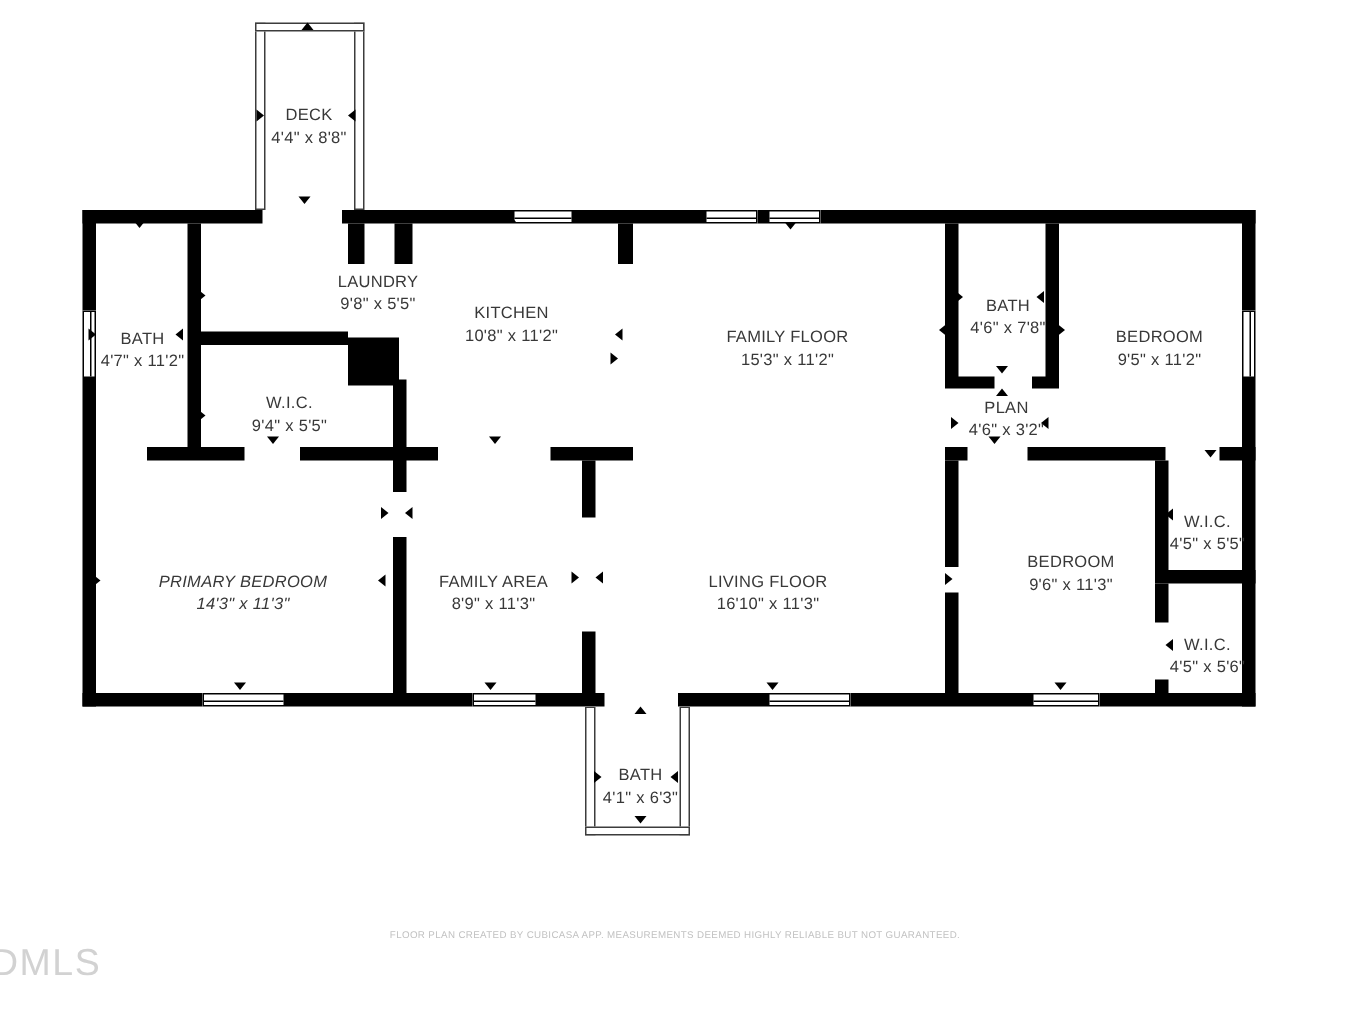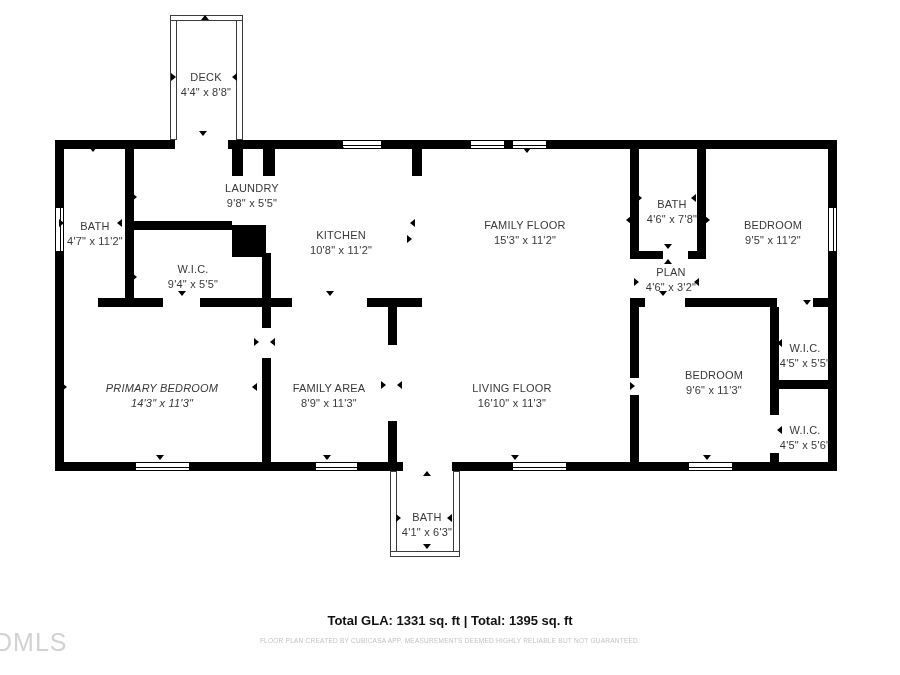--- a/index.html
+++ b/index.html
@@ -137,21 +137,21 @@
         <div class="rdims">4'7" x 11'2"</div>
       </div>
       <div class="room-label" style="left: 204px; top: 196px; margin-left: 48px;">
         <div class="rname">LAUNDRY</div>
         <div class="rdims">9'8" x 5'5"</div>
       </div>
       <div class="room-label" style="left: 193px; top: 277px;">
         <div class="rname">W.I.C.</div>
         <div class="rdims">9'4" x 5'5"</div>
       </div>
-      <div class="room-label" style="left: 341px; top: 243px;">
+      <div class="room-label" style="left: 341px; top: 217px;">
         <div class="rname">KITCHEN</div>
         <div class="rdims">10'8" x 11'2"</div>
       </div>
       <div class="room-label" style="left: 525px; top: 233px;">
         <div class="rname">FAMILY FLOOR</div>
         <div class="rdims">15'3" x 11'2"</div>
       </div>
       <div class="room-label" style="left: 672px; top: 212px;">
         <div class="rname">BATH</div>
         <div class="rdims">4'6" x 7'8"</div>
@@ -188,18 +188,17 @@
         <div class="rname">W.I.C.</div>
         <div class="rdims">4'5" x 5'6"</div>
       </div>
       <div class="room-label" style="left: 427px; top: 525px;">
         <div class="rname">BATH</div>
         <div class="rdims">4'1" x 6'3"</div>
       </div>
     </div>
 
   <div class="footer">
-    <div class="l1">Total GLA: 1331 sq. ft | Total: 1395 sq. ft</div>
     <div class="l3">FLOOR PLAN CREATED BY CUBICASA APP. MEASUREMENTS DEEMED HIGHLY RELIABLE BUT NOT GUARANTEED.</div>
   </div>
 
   <div class="watermark">DMLS</div>
 </div>
 
 </body></html>

